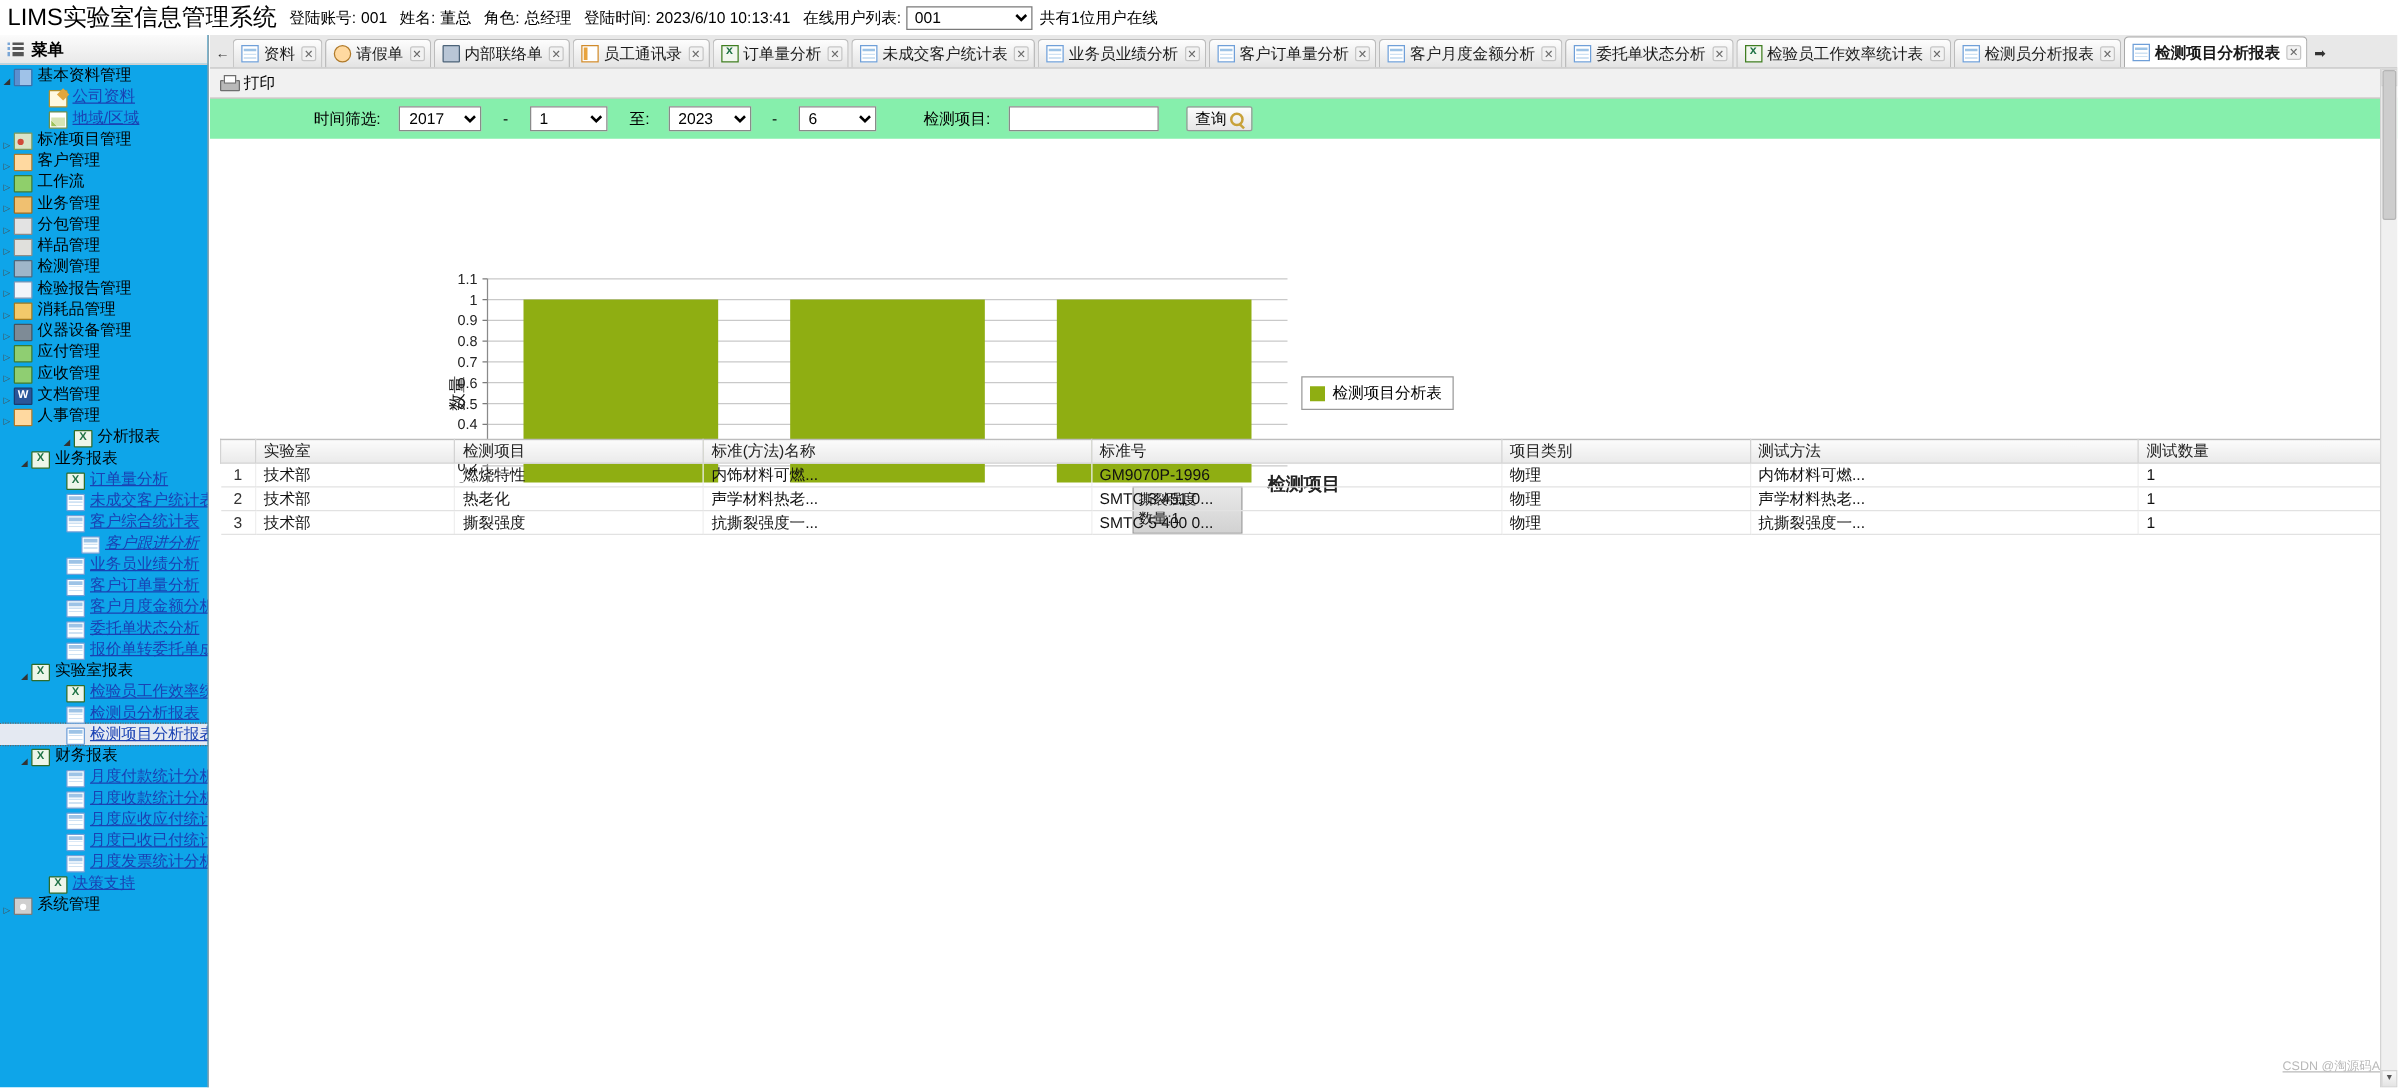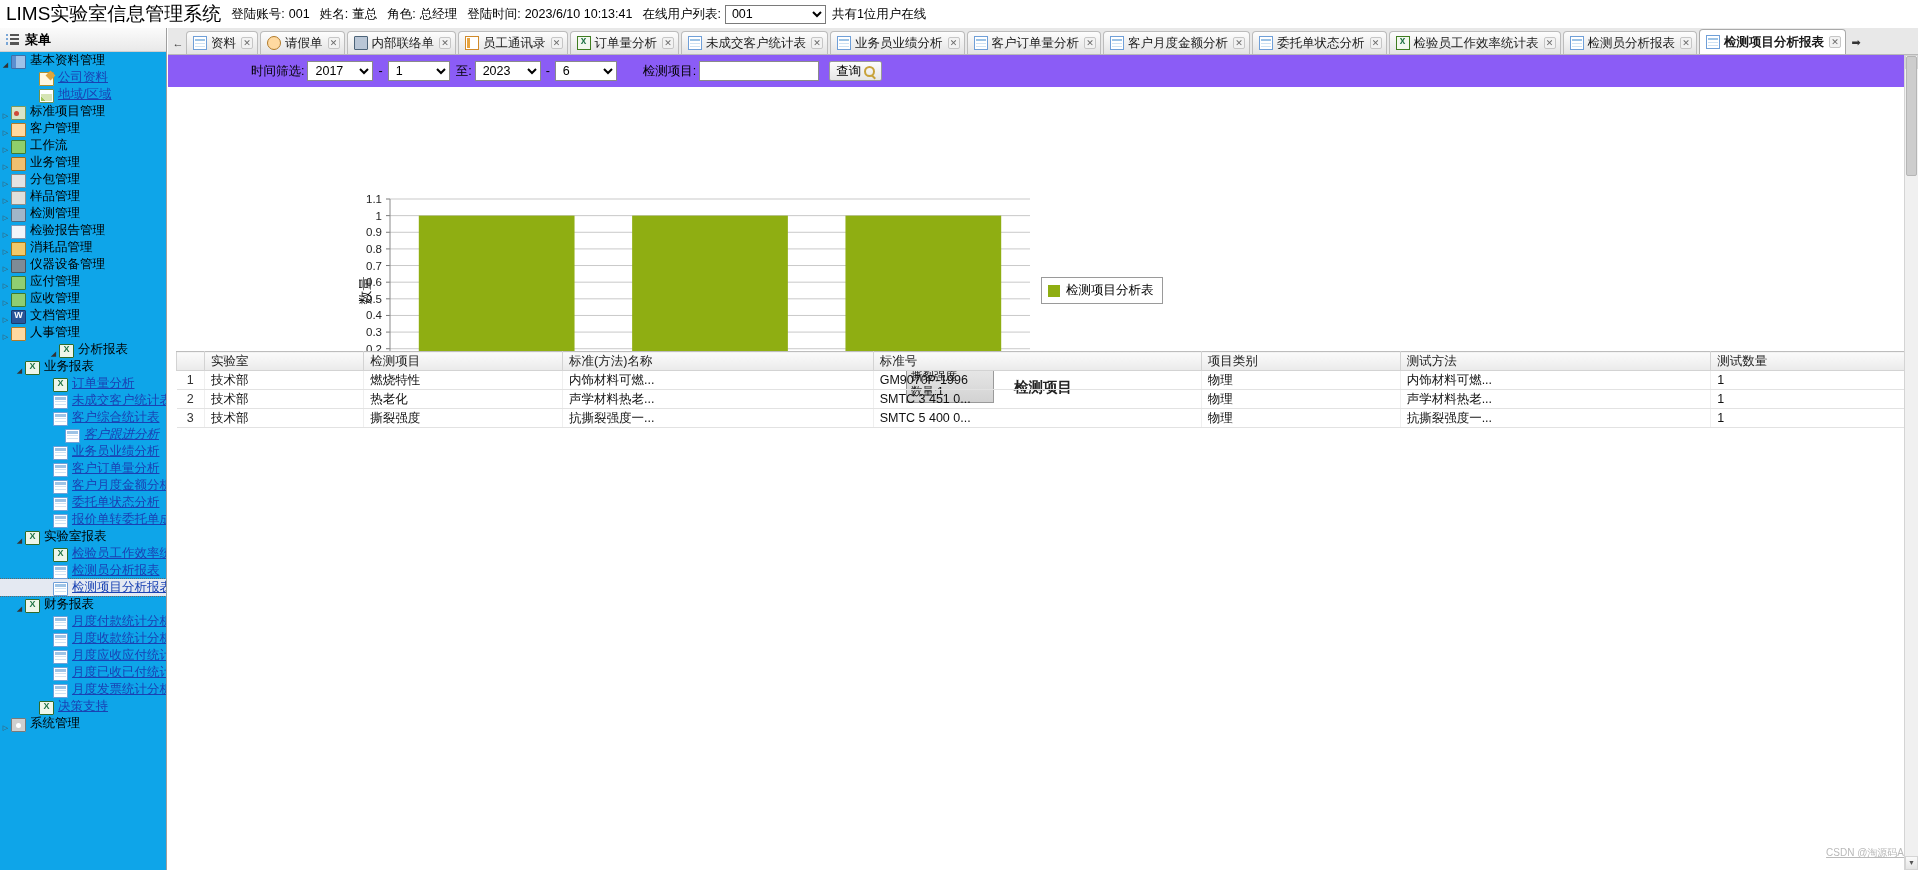--- a/index.html
+++ b/index.html
@@ -155,21 +155,21 @@
     padding-left:8px; background:#f1f1f1;
     border-bottom:1px solid #c7b7bb;
   }
   #print-bar .p-icon { width:14px;height:13px; position:relative; }
   #print-bar .p-icon:before{content:"";position:absolute;left:0;top:4px;width:14px;height:7px;background:#b9b9b9;border:1px solid #6e6e6e;border-radius:1px;}
   #print-bar .p-icon:after{content:"";position:absolute;left:3px;top:0;width:8px;height:5px;background:#fff;border:1px solid #6e6e6e;}
   #print-bar .p-label { font-size:12.5px; color:#000; }
 
   #filter-bar {
     height:32px; display:flex; align-items:center; white-space:nowrap;
-    padding-left:83px; gap:0; background:#8b5cf6;
+    padding-left:83px; gap:12px; background:#86efac;
   }
   #filter-bar .f-lab { font-size:12.5px; margin-right:3px; }
   #filter-bar .f-sep { font-size:12.5px; margin:0 5px; }
   #filter-bar select {
     font-family:"Liberation Sans",sans-serif; font-size:12.5px;
     height:20px; border:1px solid #8a8a8a; background:#fff;
     padding-left:3px;
   }
   #sel-y1 { width:66px; } #sel-m1 { width:62px; }
   #sel-y2 { width:66px; } #sel-m2 { width:62px; }
@@ -533,20 +533,24 @@
       <div class="tn" style="padding-left: 0px;">
         <span class="arw closed"></span>
         <span class="ni i-gear"></span>
         <span class="nl">系统管理</span>
       </div>
     </div>
 </div>
 
 <div id="content">
 
+  <div id="print-bar">
+    <span class="p-icon"></span>
+    <span class="p-label">打印</span>
+  </div>
 
   <div id="filter-bar">
     <span class="f-lab">时间筛选:</span>
     <select id="sel-y1"><option>2017</option></select>
     <span class="f-sep">-</span>
     <select id="sel-m1"><option>1</option></select>
     <span class="f-lab" style="margin-left:6px">至:</span>
     <select id="sel-y2"><option>2023</option></select>
     <span class="f-sep">-</span>
     <select id="sel-m2"><option>6</option></select>

